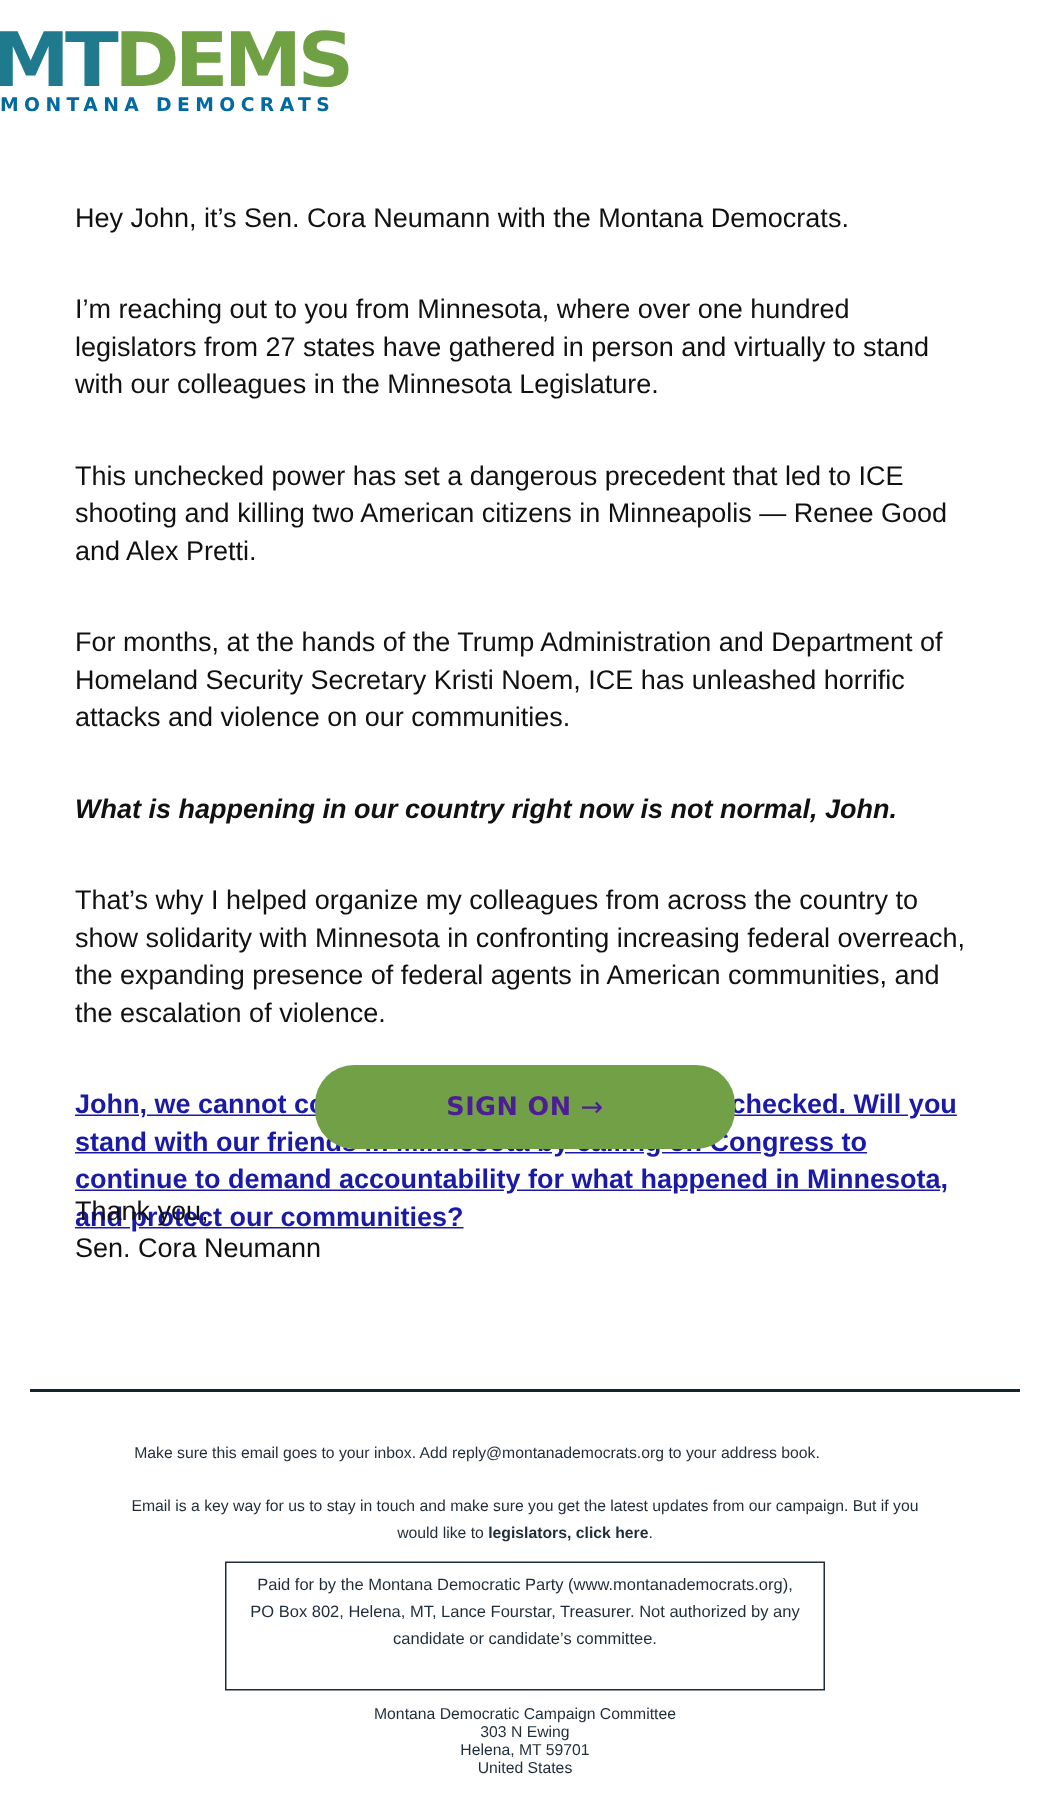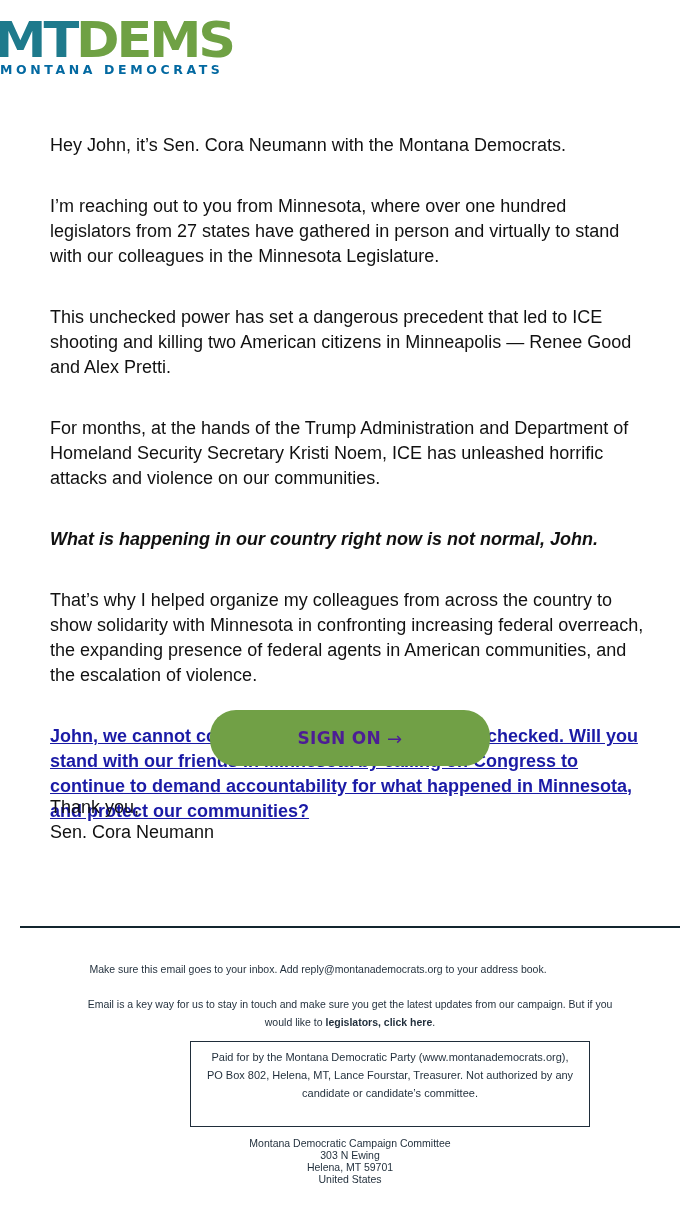--- a/index.html
+++ b/index.html
@@ -24,21 +24,21 @@
 
     .signoff { position: absolute; left: 50px; top: 795px; font-size: 18px; line-height: 25px; }
 
     .divider { position: absolute; left: 20px; top: 926px; width: 660px; height: 2px; background: #13252e; }
 
     .footer { position: absolute; left: 0; width: 636px; text-align: center; font-size: 10.5px; color: #1f2d3a; line-height: 18px; }
     .footer-inbox { top: 960px; }
     .footer-unsub { top: 995px; left: 80px; width: 540px; }
     .footer-unsub a { color: #1f2d3a; font-weight: bold; text-decoration: none; }
 
-    .paidfor { position: absolute; left: 150px; top: 1041px; width: 400px; height: 86px; border: 1px solid #1f2d3a; padding: 6px 14px; text-align: center; font-size: 11px; line-height: 18px; color: #1f2d3a; margin-left: 40px; }
+    .paidfor { position: absolute; left: 150px; top: 1041px; width: 400px; height: 86px; border: 1px solid #1f2d3a; padding: 6px 14px; text-align: center; font-size: 11px; line-height: 18px; color: #1f2d3a; }
 
     .address { position: absolute; left: 0; top: 1137px; width: 700px; text-align: center; font-size: 10.5px; line-height: 12px; color: #1f2d3a; }
   </style>
 </head>
 <body>
 
 <div class="logo">
   <div class="logo-mark">
     <div class="logo-top">
       <span class="logo-mt">MT</span><span class="logo-dems">DEMS</span>

